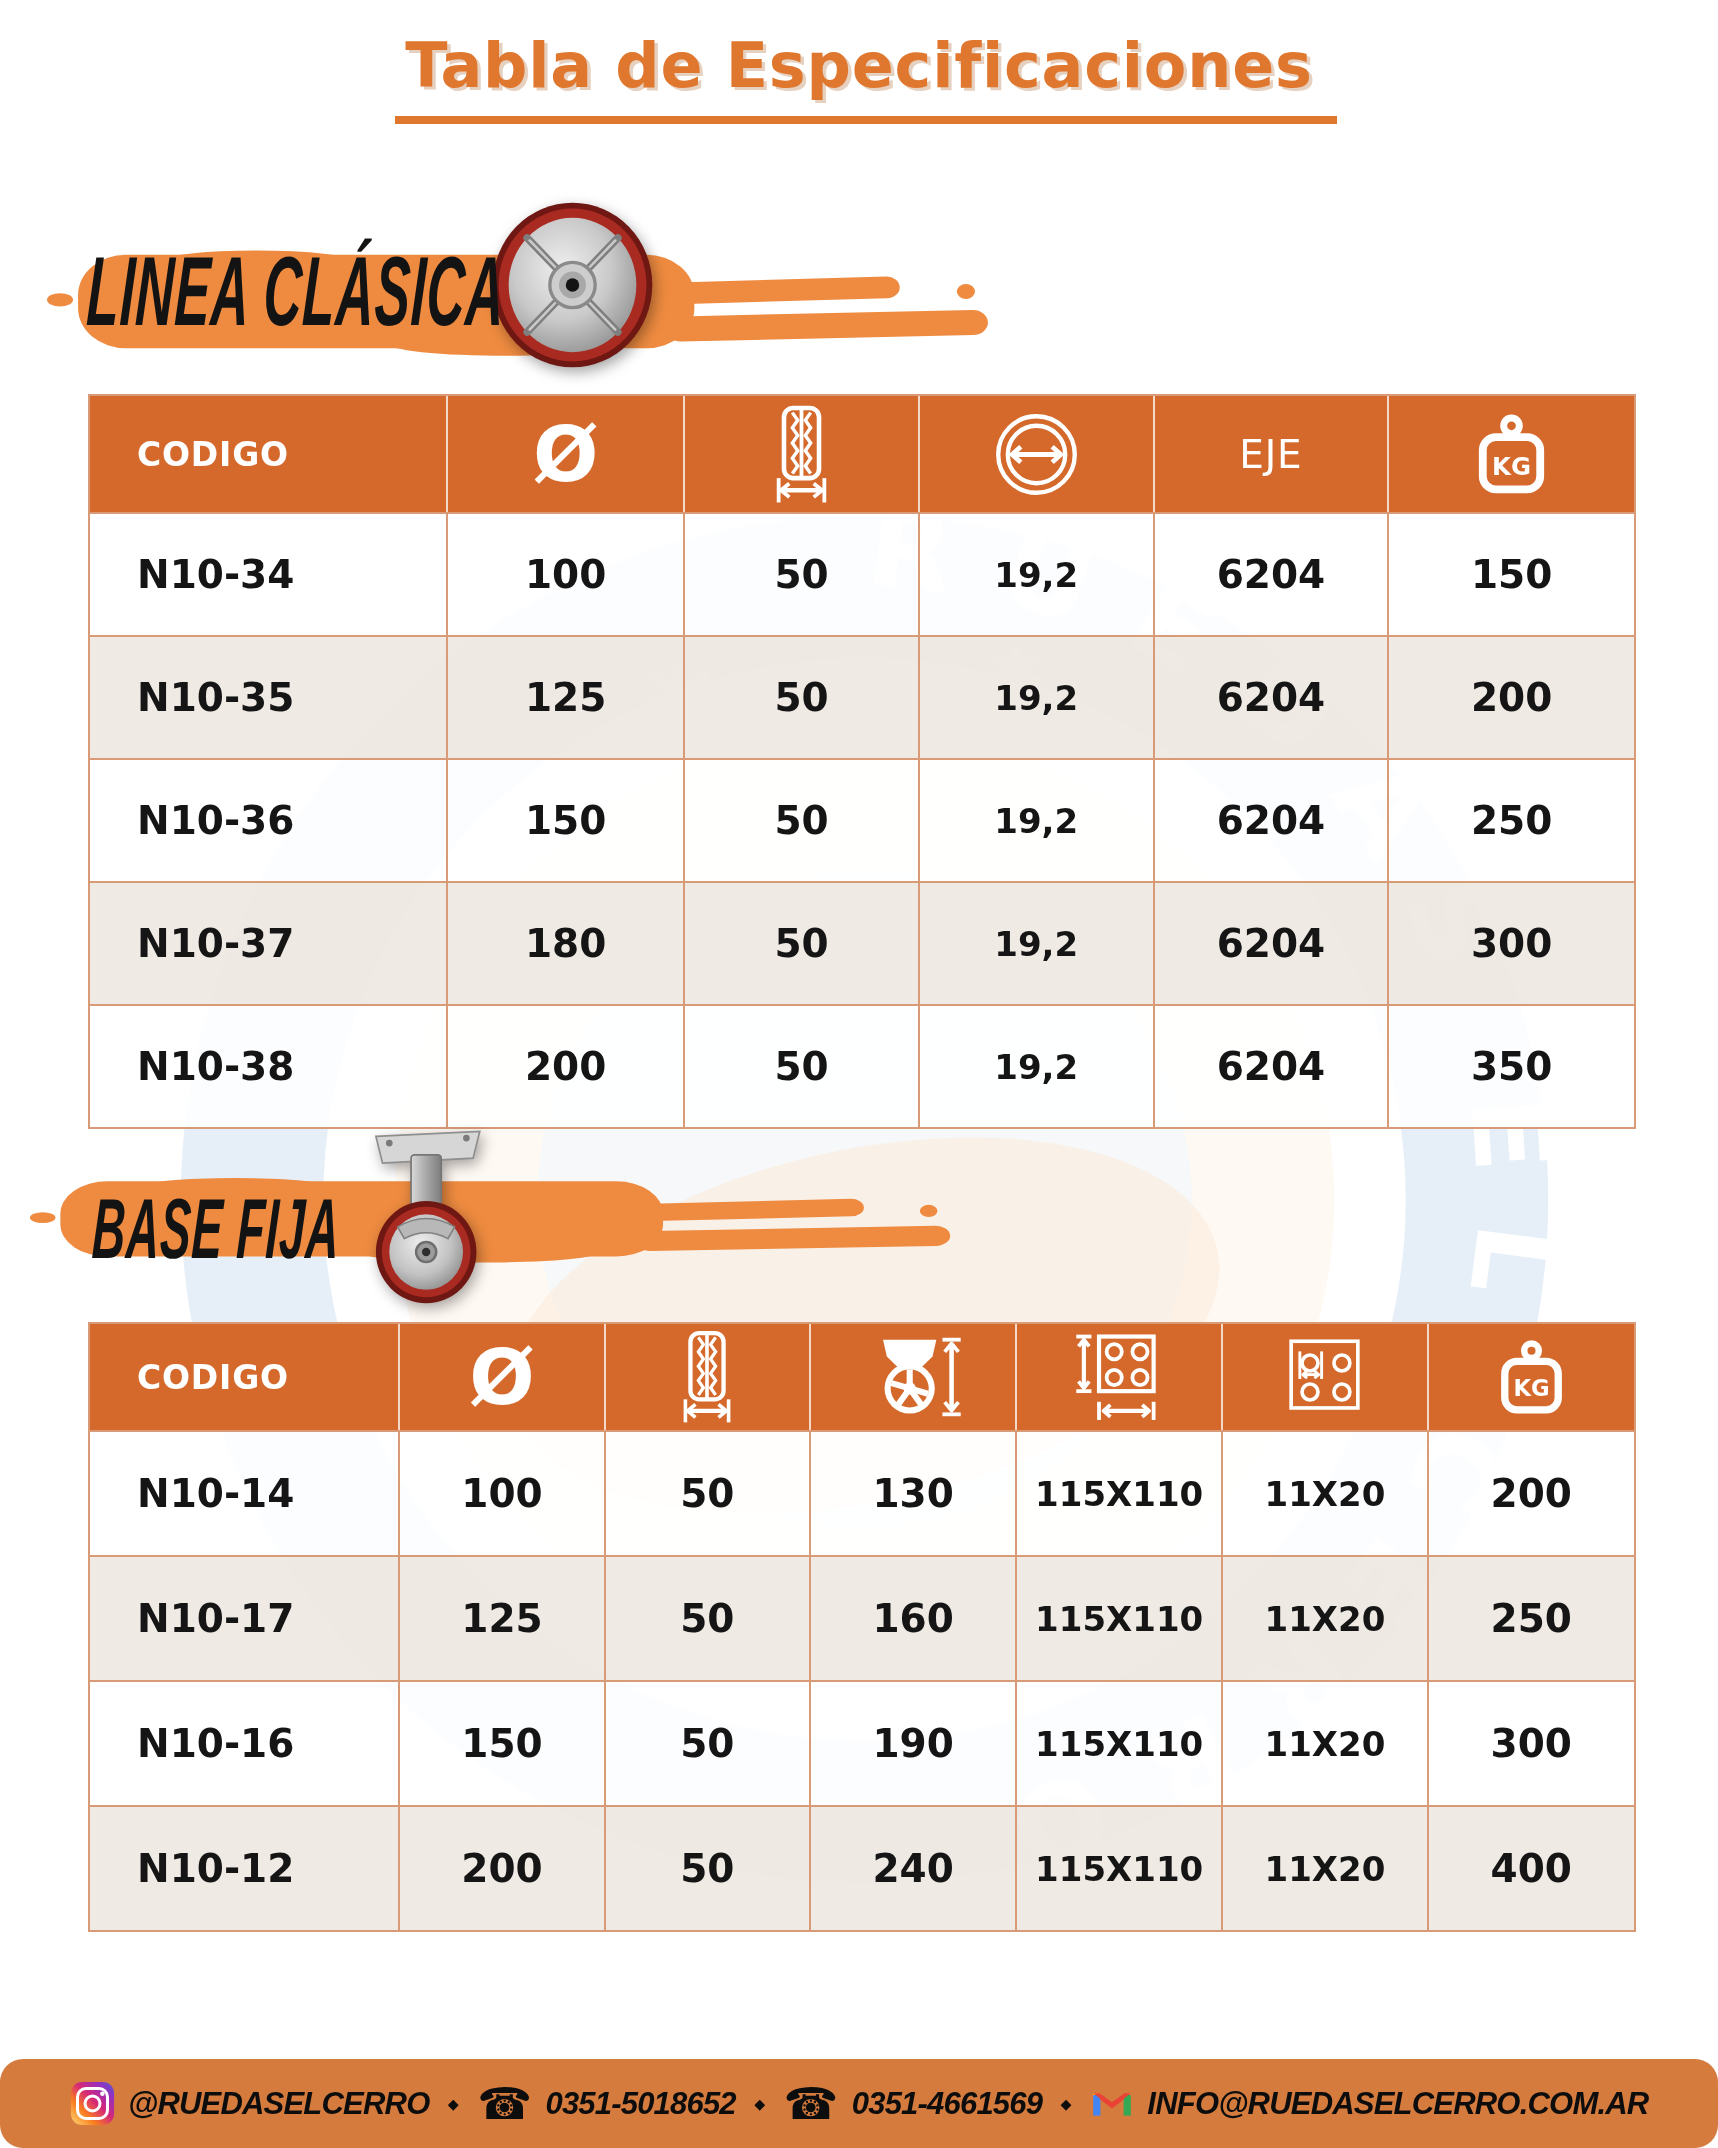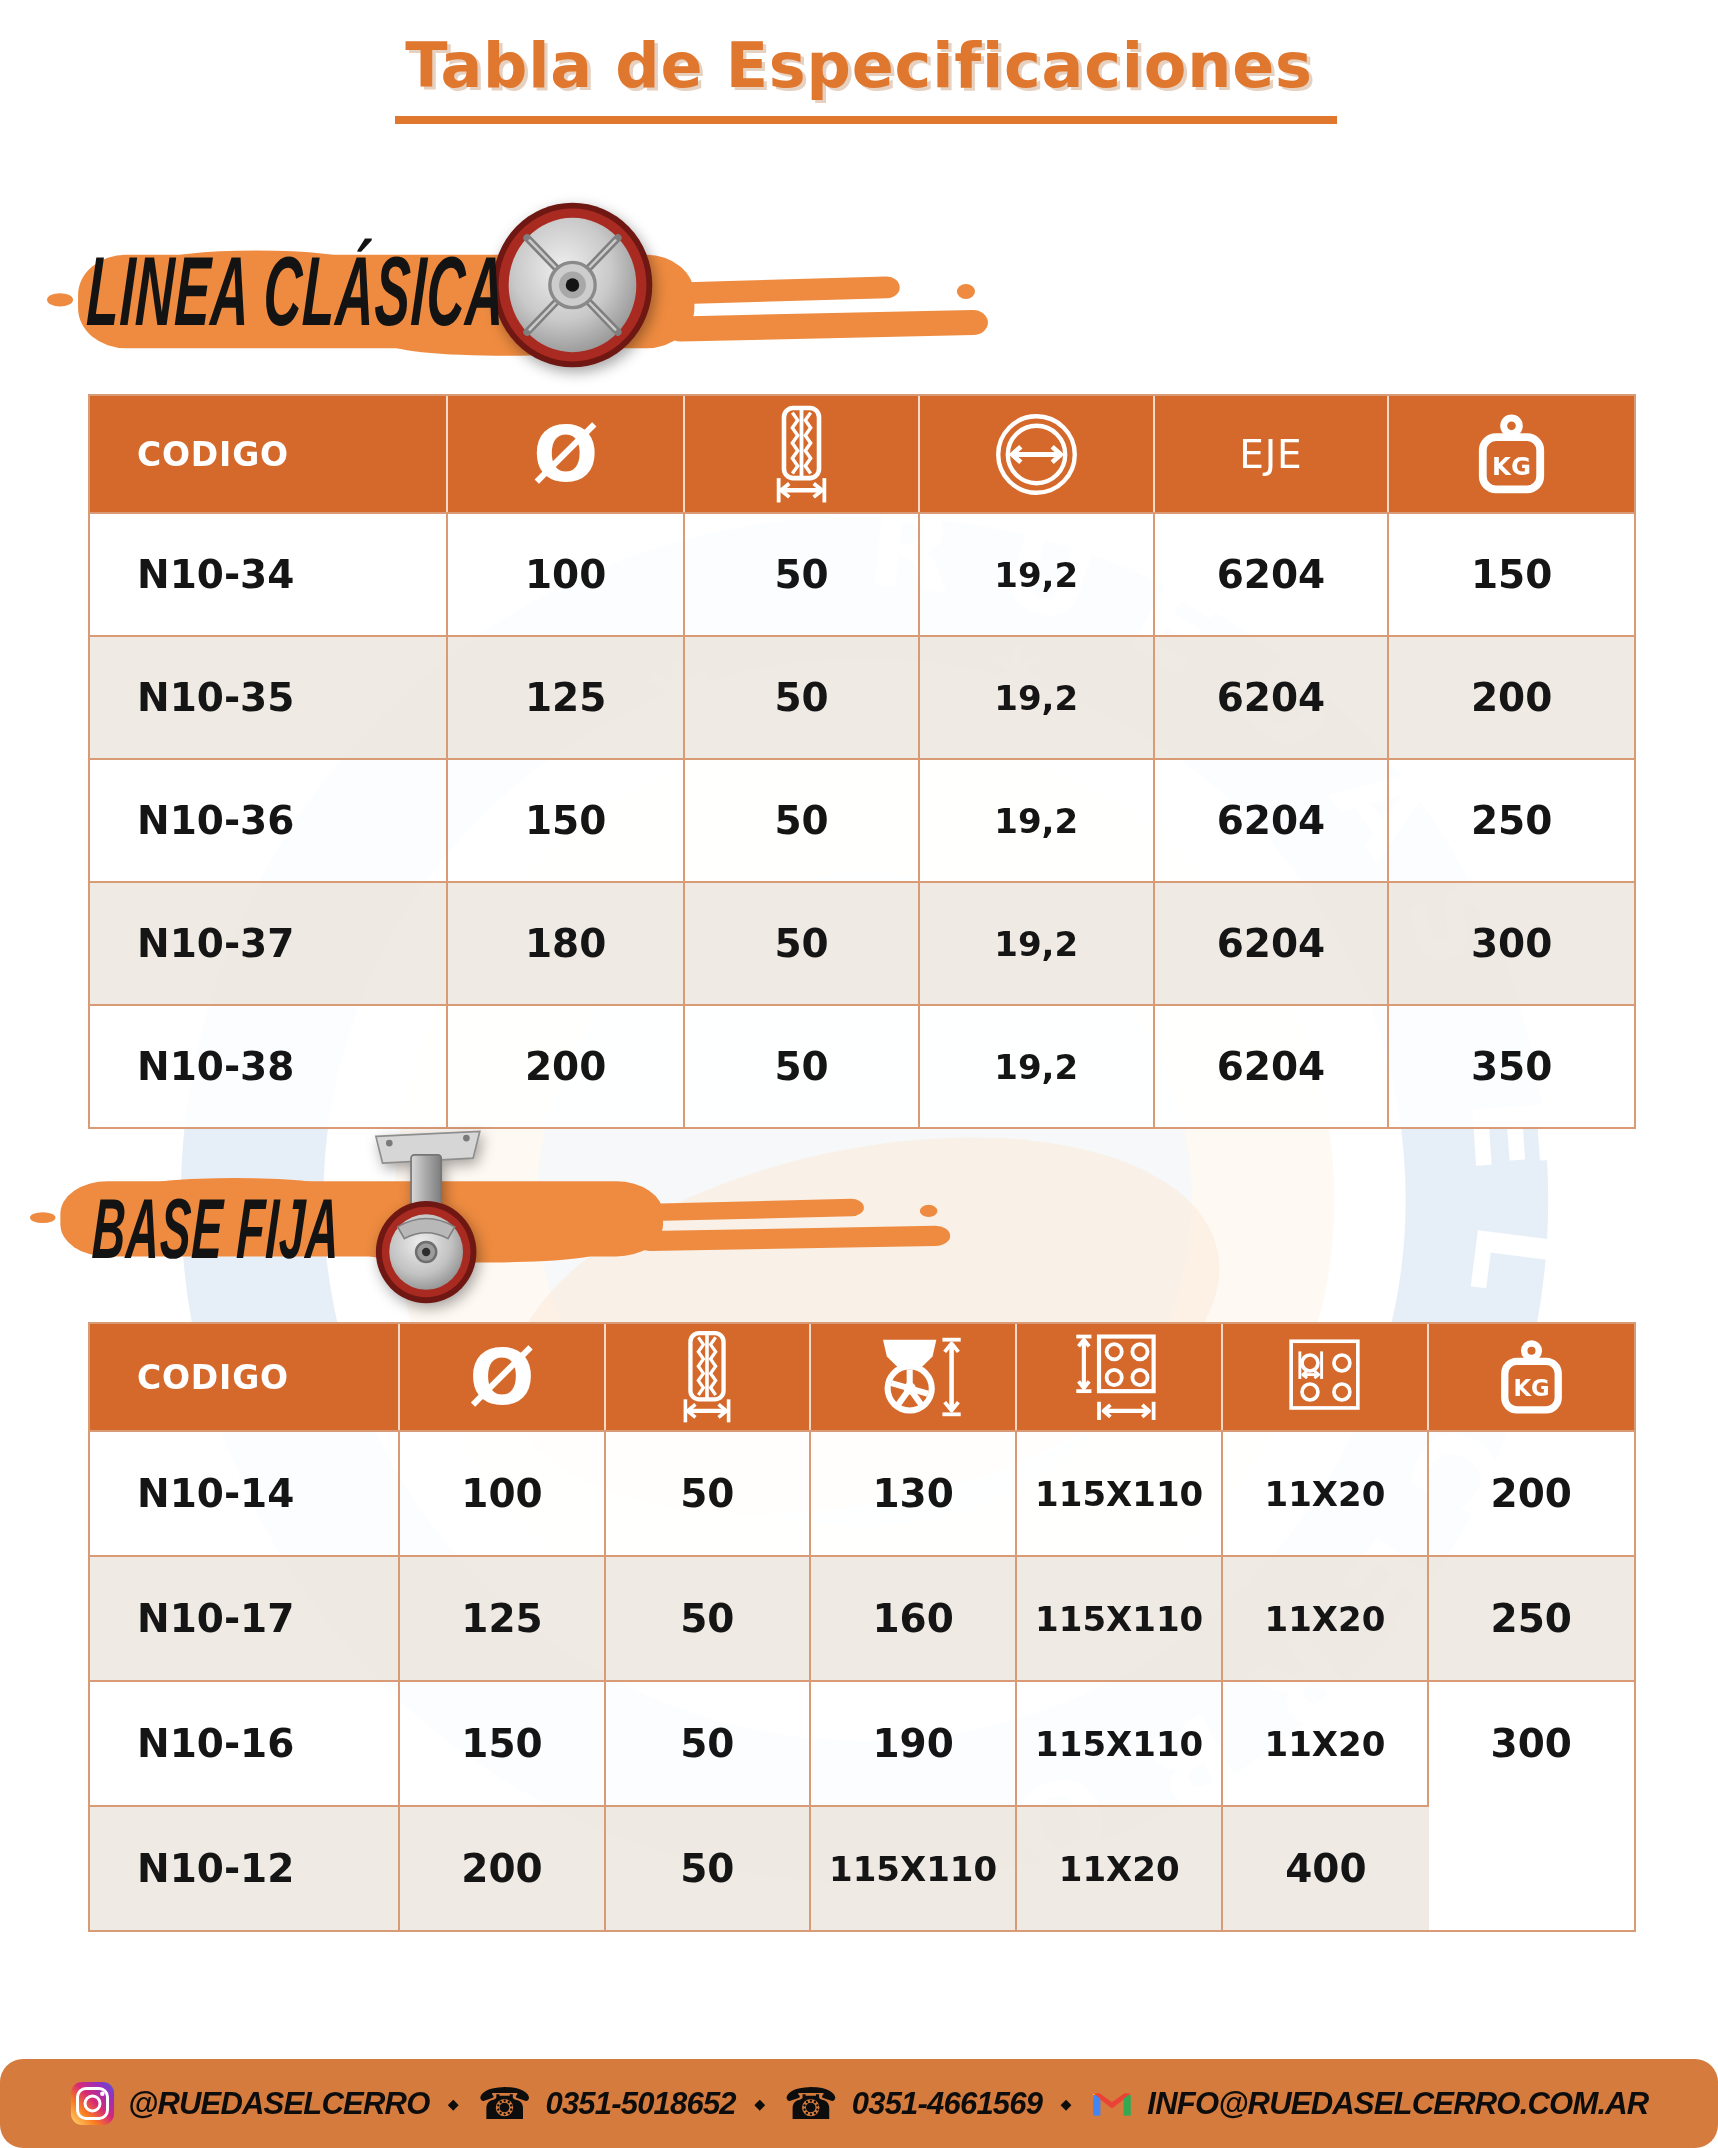--- a/index.html
+++ b/index.html
@@ -345,20 +345,21 @@
     <div class="td row-a">150</div>
     <div class="td row-a">50</div>
     <div class="td row-a">190</div>
     <div class="td row-a sm">115X110</div>
     <div class="td row-a sm">11X20</div>
     <div class="td row-a last">300</div>
 
     <div class="td td-codigo row-b">N10-12</div>
     <div class="td row-b">200</div>
     <div class="td row-b">50</div>
+    <div class="td row-b">240</div>
     <div class="td row-b sm">115X110</div>
     <div class="td row-b sm">11X20</div>
     <div class="td row-b last">400</div>
   </div>
 
   <div class="footer">
     <span class="icon-box">
       <svg width="45" height="45" viewBox="0 0 48 48">
         <defs>
           <linearGradient id="ig" x1="0" y1="1" x2="1" y2="0">

